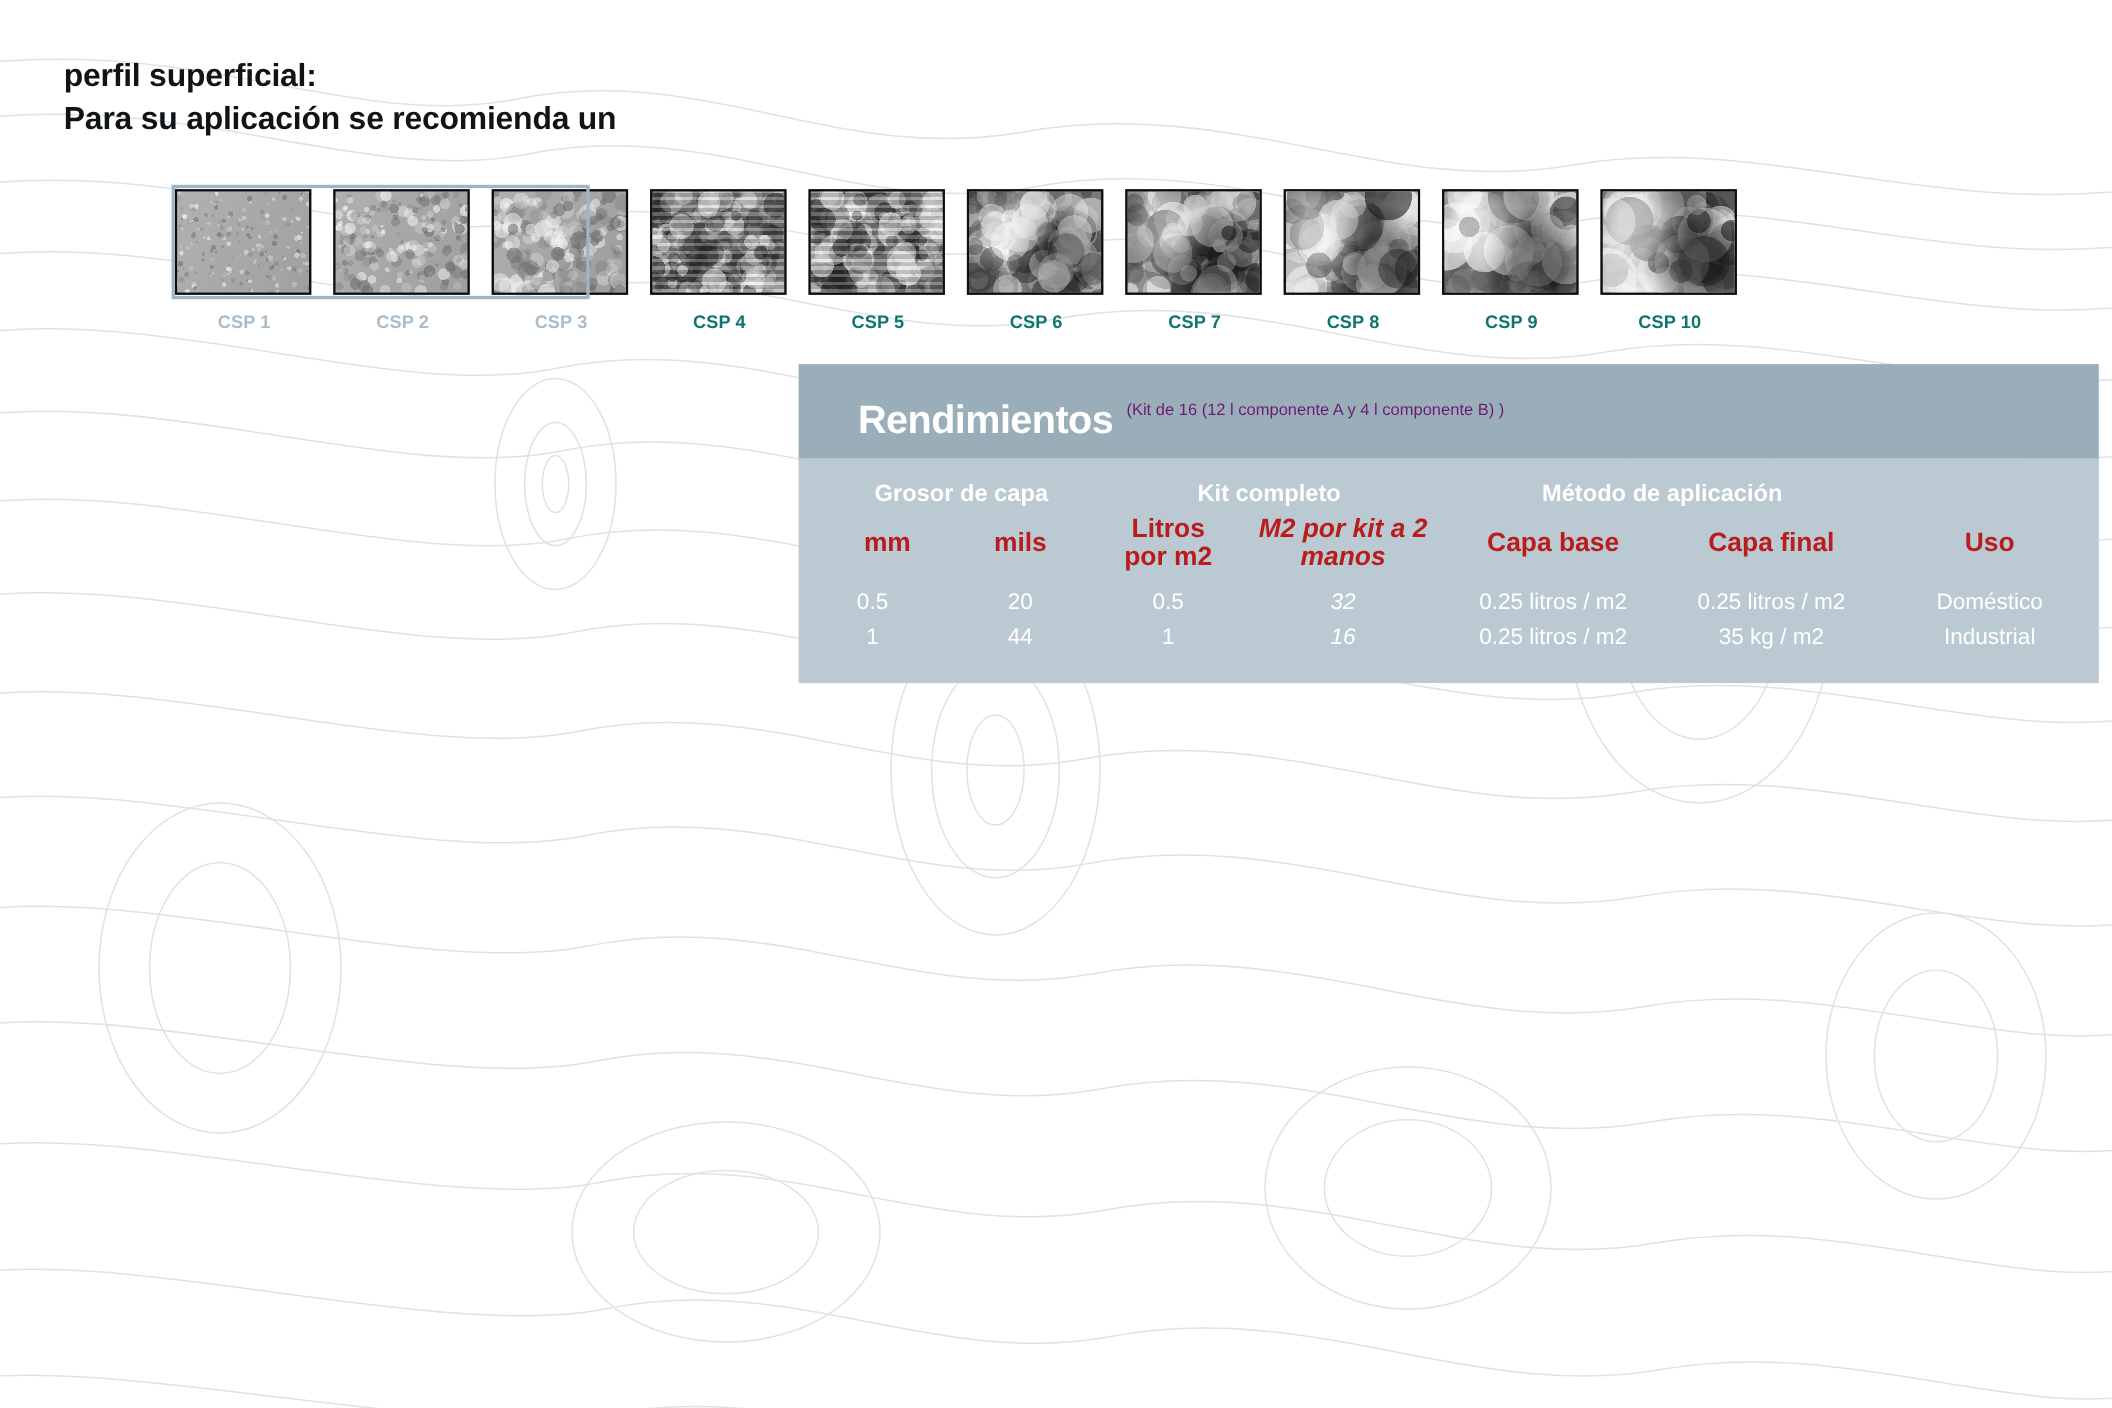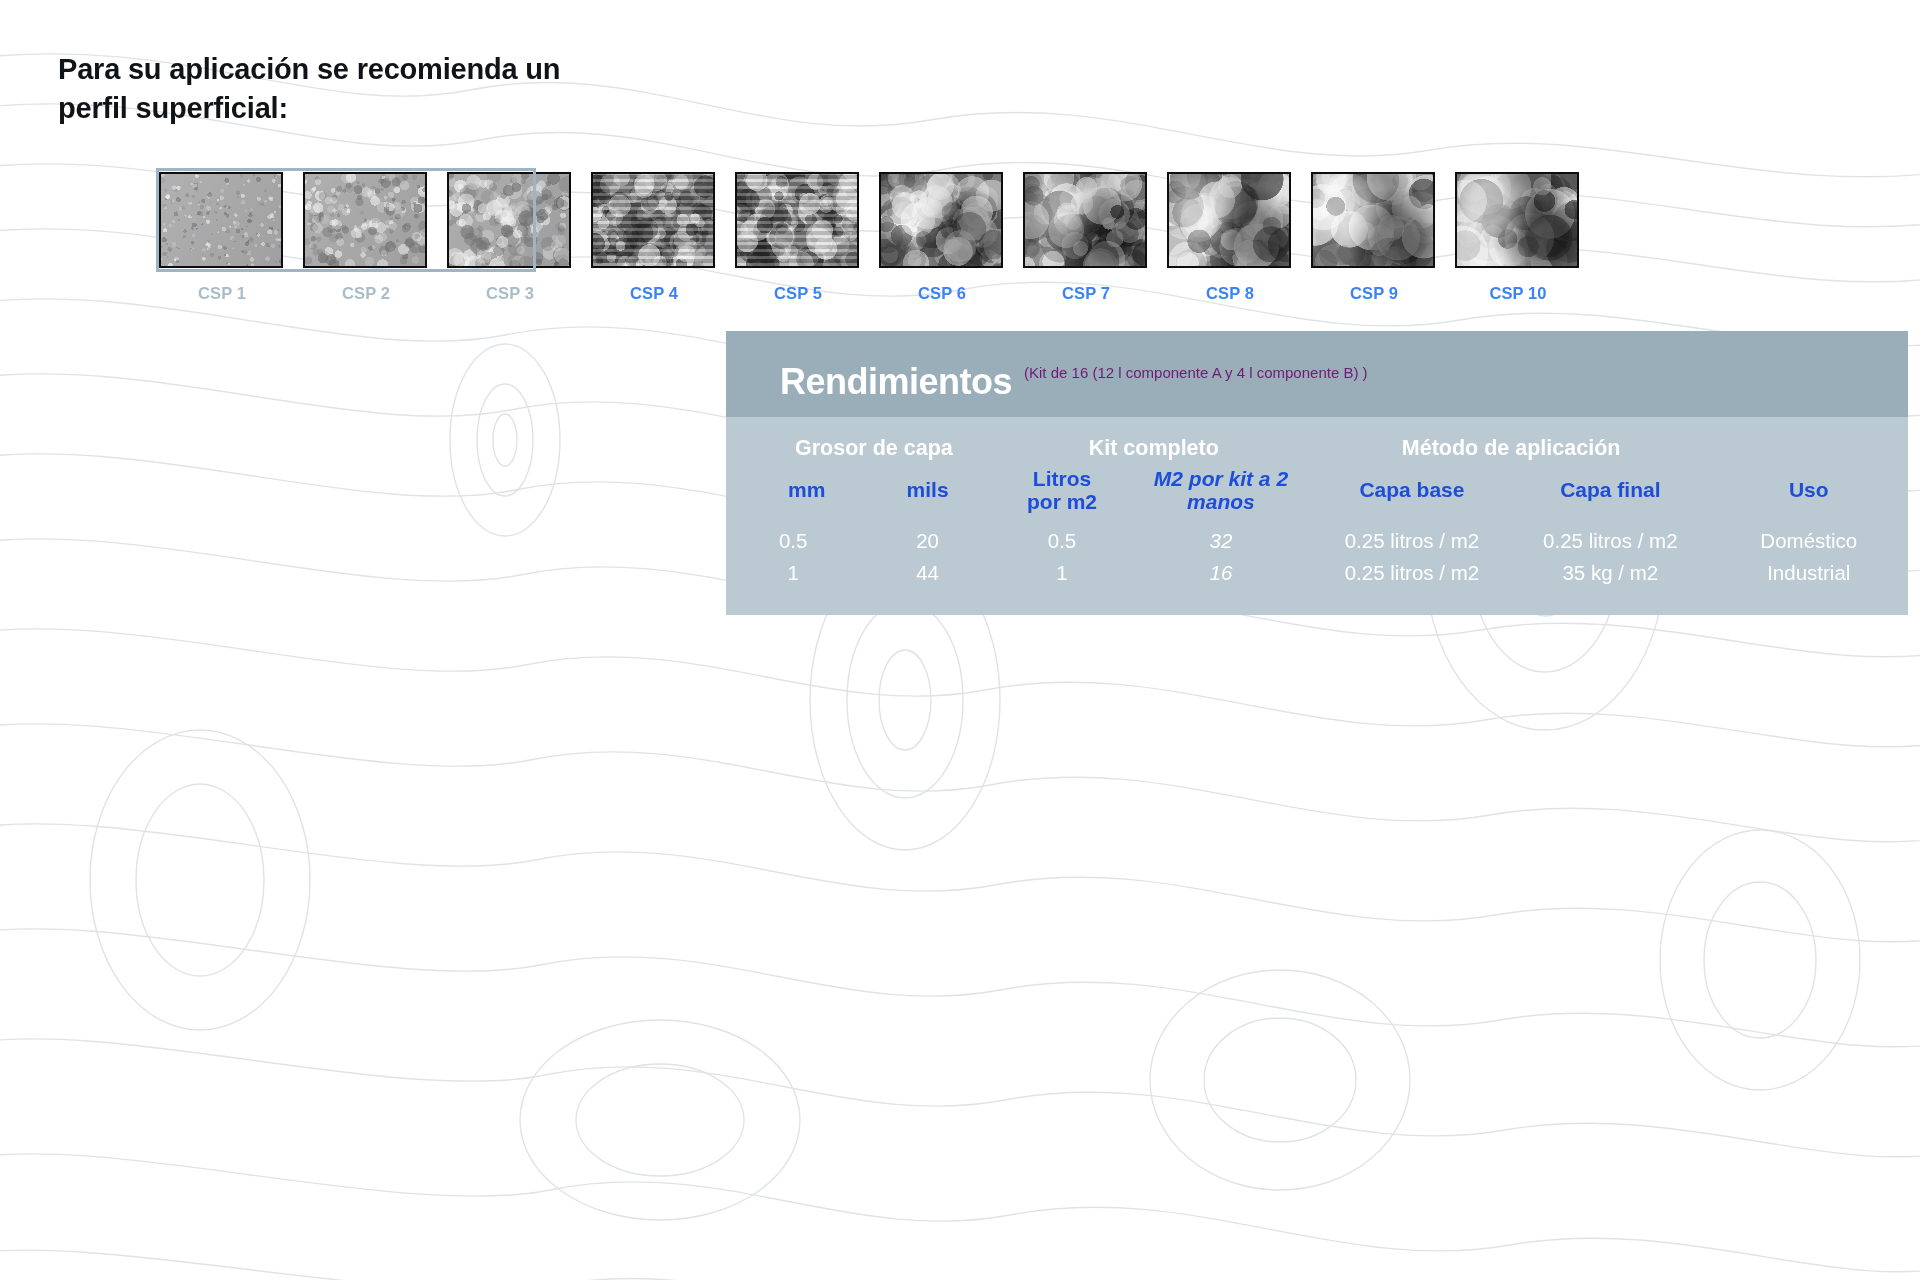--- a/index.html
+++ b/index.html
@@ -68,21 +68,21 @@
     border-bottom: 2px solid #0b0d0f;
     margin-left: -2px;
     position: relative;
     overflow: hidden;
     background: #8e8e8e;
   }
   .csp-label {
     margin-top: 16px;
     font-size: 16.5px;
     font-weight: bold;
-    color: #3b82f6;
+    color: #0f766e;
     letter-spacing: 0.1px;
   }
   .csp-cell.dim .csp-label { color: #a8bcc9; }
   #csp-highlight {
     position: absolute;
     left: 156px;
     top: 168px;
     width: 380px;
     height: 104px;
     border: 3px solid #9fb4c4;
@@ -143,25 +143,25 @@
     vertical-align: middle;
     font-size: 20.5px;
   }
   tr.group-row th {
     font-size: 21.5px;
     font-weight: bold;
     padding-bottom: 6px;
     color: #ffffff;
   }
   tr.sub-row th {
-    font-size: 21px;
+    font-size: 24px;
     font-weight: bold;
     line-height: 1.08;
     padding-bottom: 12px;
-    color: #1d4ed8;
+    color: #b91c1c;
   }
   table.rend td {
     padding: 3px 4px;
     line-height: 1.25;
     color: #ffffff;
     font-weight: 400;
   }
   .col-mm    { width: 126px; }
   .col-mils  { width: 126px; }
   .col-lpm   { width: 126px; }
@@ -207,22 +207,22 @@
       <ellipse cx="1280" cy="1080" rx="130" ry="110"></ellipse>
       <ellipse cx="1280" cy="1080" rx="76" ry="62"></ellipse>
       <ellipse cx="1760" cy="960" rx="100" ry="130"></ellipse>
       <ellipse cx="1760" cy="960" rx="56" ry="78"></ellipse>
       <ellipse cx="660" cy="1120" rx="140" ry="100"></ellipse>
       <ellipse cx="660" cy="1120" rx="84" ry="56"></ellipse>
     </g>
   </svg>
 
   <div id="heading" class="content-layer">
+    <span class="ln">perfil superficial:</span>
     <span class="ln">Para su aplicación se recomienda un</span>
-    <span class="ln">perfil superficial:</span>
   </div>
 
   <div id="csp-strip" class="content-layer">
       <div class="csp-cell dim">
         <div class="csp-swatch" style="background: rgb(132, 132, 134);">
           <div class="tex" style="background-image: radial-gradient(1.4px at 10.7% 51.9%, rgba(244, 244, 244, 0.31) 0px, rgba(244, 244, 244, 0.31) 1.4px, rgba(0, 0, 0, 0) 1.4px), radial-gradient(2.3px at 52.4% 60%, rgba(244, 244, 244, 0.47) 0px, rgba(244, 244, 244, 0.47) 2.3px, rgba(0, 0, 0, 0) 2.3px), radial-gradient(1.8px at 67% 2.1%, rgba(40, 40, 40, 0.21) 0px, rgba(40, 40, 40, 0.21) 1.8px, rgba(0, 0, 0, 0) 1.8px), radial-gradient(2.1px at 31.5% 42.6%, rgba(40, 40, 40, 0.58) 0px, rgba(40, 40, 40, 0.58) 2.1px, rgba(0, 0, 0, 0) 2.1px), radial-gradient(2.1px at 74.6% 44.9%, rgba(40, 40, 40, 0.48) 0px, rgba(40, 40, 40, 0.48) 2.1px, rgba(0, 0, 0, 0) 2.1px), radial-gradient(2px at 39.8% 77.1%, rgba(244, 244, 244, 0.53) 0px, rgba(244, 244, 244, 0.53) 2px, rgba(0, 0, 0, 0) 2px), radial-gradient(2.1px at 10.9% 14.7%, rgba(244, 244, 244, 0.44) 0px, rgba(244, 244, 244, 0.44) 2.1px, rgba(0, 0, 0, 0) 2.1px), radial-gradient(1.8px at 55.3% 45.5%, rgba(40, 40, 40, 0.45) 0px, rgba(40, 40, 40, 0.45) 1.8px, rgba(0, 0, 0, 0) 1.8px), radial-gradient(0.9px at 89.7% 78.7%, rgba(40, 40, 40, 0.42) 0px, rgba(40, 40, 40, 0.42) 0.9px, rgba(0, 0, 0, 0) 0.9px), radial-gradient(1px at 32% 30.8%, rgba(40, 40, 40, 0.28) 0px, rgba(40, 40, 40, 0.28) 1px, rgba(0, 0, 0, 0) 1px), radial-gradient(1.5px at 75.3% 38.9%, rgba(244, 244, 244, 0.19) 0px, rgba(244, 244, 244, 0.19) 1.5px, rgba(0, 0, 0, 0) 1.5px), radial-gradient(0.9px at 2.7% 54.4%, rgba(244, 244, 244, 0.37) 0px, rgba(244, 244, 244, 0.37) 0.9px, rgba(0, 0, 0, 0) 0.9px), radial-gradient(2.3px at 68.5% 30.6%, rgba(244, 244, 244, 0.23) 0px, rgba(244, 244, 244, 0.23) 2.3px, rgba(0, 0, 0, 0) 2.3px), radial-gradient(1.1px at 55.1% 97%, rgba(40, 40, 40, 0.32) 0px, rgba(40, 40, 40, 0.32) 1.1px, rgba(0, 0, 0, 0) 1.1px), radial-gradient(0.9px at 27% 80.9%, rgba(244, 244, 244, 0.49) 0px, rgba(244, 244, 244, 0.49) 0.9px, rgba(0, 0, 0, 0) 0.9px), radial-gradient(1px at 71.8% 99.3%, rgba(40, 40, 40, 0.55) 0px, rgba(40, 40, 40, 0.55) 1px, rgba(0, 0, 0, 0) 1px), radial-gradient(1.3px at 98.7% 78.6%, rgba(40, 40, 40, 0.25) 0px, rgba(40, 40, 40, 0.25) 1.3px, rgba(0, 0, 0, 0) 1.3px), radial-gradient(2.2px at 75.7% 92.9%, rgba(244, 244, 244, 0.47) 0px, rgba(244, 244, 244, 0.47) 2.2px, rgba(0, 0, 0, 0) 2.2px), radial-gradient(2.5px at 7.8% 99.1%, rgba(244, 244, 244, 0.62) 0px, rgba(244, 244, 244, 0.62) 2.5px, rgba(0, 0, 0, 0) 2.5px), radial-gradient(1px at 71.2% 39.7%, rgba(244, 244, 244, 0.26) 0px, rgba(244, 244, 244, 0.26) 1px, rgba(0, 0, 0, 0) 1px), radial-gradient(1.1px at 94.8% 41.4%, rgba(244, 244, 244, 0.51) 0px, rgba(244, 244, 244, 0.51) 1.1px, rgba(0, 0, 0, 0) 1.1px), radial-gradient(1.8px at 61.3% 53.2%, rgba(244, 244, 244, 0.42) 0px, rgba(244, 244, 244, 0.42) 1.8px, rgba(0, 0, 0, 0) 1.8px), radial-gradient(1.3px at 80.3% 65.4%, rgba(40, 40, 40, 0.37) 0px, rgba(40, 40, 40, 0.37) 1.3px, rgba(0, 0, 0, 0) 1.3px), radial-gradient(1.6px at 6.7% 99.4%, rgba(244, 244, 244, 0.2) 0px, rgba(244, 244, 244, 0.2) 1.6px, rgba(0, 0, 0, 0) 1.6px), radial-gradient(2px at 35.2% 29.4%, rgba(40, 40, 40, 0.55) 0px, rgba(40, 40, 40, 0.55) 2px, rgba(0, 0, 0, 0) 2px), radial-gradient(1.7px at 98.8% 12.5%, rgba(244, 244, 244, 0.57) 0px, rgba(244, 244, 244, 0.57) 1.7px, rgba(0, 0, 0, 0) 1.7px), radial-gradient(2px at 28.5% 12.5%, rgba(244, 244, 244, 0.37) 0px, rgba(244, 244, 244, 0.37) 2px, rgba(0, 0, 0, 0) 2px), radial-gradient(1.6px at 55.2% 88.8%, rgba(244, 244, 244, 0.56) 0px, rgba(244, 244, 244, 0.56) 1.6px, rgba(0, 0, 0, 0) 1.6px), radial-gradient(2.1px at 68.3% 23.9%, rgba(244, 244, 244, 0.59) 0px, rgba(244, 244, 244, 0.59) 2.1px, rgba(0, 0, 0, 0) 2.1px), radial-gradient(2.1px at 39.1% 51.8%, rgba(244, 244, 244, 0.6) 0px, rgba(244, 244, 244, 0.6) 2.1px, rgba(0, 0, 0, 0) 2.1px), radial-gradient(2.2px at 12.4% 43.5%, rgba(40, 40, 40, 0.53) 0px, rgba(40, 40, 40, 0.53) 2.2px, rgba(0, 0, 0, 0) 2.2px), radial-gradient(2px at 81.4% 27%, rgba(244, 244, 244, 0.45) 0px, rgba(244, 244, 244, 0.45) 2px, rgba(0, 0, 0, 0) 2px), radial-gradient(0.7px at 12.7% 40.7%, rgba(40, 40, 40, 0.58) 0px, rgba(40, 40, 40, 0.58) 0.7px, rgba(0, 0, 0, 0) 0.7px), radial-gradient(1.1px at 31.3% 33.5%, rgba(244, 244, 244, 0.3) 0px, rgba(244, 244, 244, 0.3) 1.1px, rgba(0, 0, 0, 0) 1.1px), radial-gradient(2px at 3.3% 61.2%, rgba(244, 244, 244, 0.6) 0px, rgba(244, 244, 244, 0.6) 2px, rgba(0, 0, 0, 0) 2px), radial-gradient(1px at 60.1% 80.8%, rgba(244, 244, 244, 0.2) 0px, rgba(244, 244, 244, 0.2) 1px, rgba(0, 0, 0, 0) 1px), radial-gradient(2px at 33.9% 35.8%, rgba(40, 40, 40, 0.3) 0px, rgba(40, 40, 40, 0.3) 2px, rgba(0, 0, 0, 0) 2px), radial-gradient(1.7px at 62.4% 44.7%, rgba(244, 244, 244, 0.49) 0px, rgba(244, 244, 244, 0.49) 1.7px, rgba(0, 0, 0, 0) 1.7px), radial-gradient(1.9px at 5.9% 25%, rgba(244, 244, 244, 0.45) 0px, rgba(244, 244, 244, 0.45) 1.9px, rgba(0, 0, 0, 0) 1.9px), radial-gradient(1px at 0.2% 92%, rgba(244, 244, 244, 0.43) 0px, rgba(244, 244, 244, 0.43) 1px, rgba(0, 0, 0, 0) 1px), radial-gradient(1.2px at 25.1% 45.7%, rgba(40, 40, 40, 0.21) 0px, rgba(40, 40, 40, 0.21) 1.2px, rgba(0, 0, 0, 0) 1.2px), radial-gradient(2.3px at 90.5% 46.4%, rgba(244, 244, 244, 0.48) 0px, rgba(244, 244, 244, 0.48) 2.3px, rgba(0, 0, 0, 0) 2.3px), radial-gradient(1.6px at 24% 31.9%, rgba(244, 244, 244, 0.29) 0px, rgba(244, 244, 244, 0.29) 1.6px, rgba(0, 0, 0, 0) 1.6px), radial-gradient(1.2px at 56.8% 97.9%, rgba(244, 244, 244, 0.49) 0px, rgba(244, 244, 244, 0.49) 1.2px, rgba(0, 0, 0, 0) 1.2px), radial-gradient(1px at 15.2% 50%, rgba(40, 40, 40, 0.34) 0px, rgba(40, 40, 40, 0.34) 1px, rgba(0, 0, 0, 0) 1px), radial-gradient(2px at 22% 23.1%, rgba(40, 40, 40, 0.4) 0px, rgba(40, 40, 40, 0.4) 2px, rgba(0, 0, 0, 0) 2px), radial-gradient(1.6px at 19.6% 67.9%, rgba(40, 40, 40, 0.36) 0px, rgba(40, 40, 40, 0.36) 1.6px, rgba(0, 0, 0, 0) 1.6px), radial-gradient(1.7px at 53.5% 43.1%, rgba(40, 40, 40, 0.54) 0px, rgba(40, 40, 40, 0.54) 1.7px, rgba(0, 0, 0, 0) 1.7px), radial-gradient(1.1px at 53.4% 87.8%, rgba(40, 40, 40, 0.51) 0px, rgba(40, 40, 40, 0.51) 1.1px, rgba(0, 0, 0, 0) 1.1px), radial-gradient(1.7px at 3.9% 17.5%, rgba(40, 40, 40, 0.22) 0px, rgba(40, 40, 40, 0.22) 1.7px, rgba(0, 0, 0, 0) 1.7px), radial-gradient(2.4px at 27.7% 55.4%, rgba(40, 40, 40, 0.59) 0px, rgba(40, 40, 40, 0.59) 2.4px, rgba(0, 0, 0, 0) 2.4px), radial-gradient(2.3px at 7.2% 82%, rgba(40, 40, 40, 0.41) 0px, rgba(40, 40, 40, 0.41) 2.3px, rgba(0, 0, 0, 0) 2.3px), radial-gradient(1.9px at 26.2% 74.7%, rgba(40, 40, 40, 0.49) 0px, rgba(40, 40, 40, 0.49) 1.9px, rgba(0, 0, 0, 0) 1.9px), radial-gradient(1.2px at 25.8% 10.7%, rgba(244, 244, 244, 0.35) 0px, rgba(244, 244, 244, 0.35) 1.2px, rgba(0, 0, 0, 0) 1.2px), radial-gradient(1.8px at 24.1% 46.4%, rgba(244, 244, 244, 0.59) 0px, rgba(244, 244, 244, 0.59) 1.8px, rgba(0, 0, 0, 0) 1.8px), radial-gradient(1.7px at 20.1% 62%, rgba(40, 40, 40, 0.44) 0px, rgba(40, 40, 40, 0.44) 1.7px, rgba(0, 0, 0, 0) 1.7px), radial-gradient(1.6px at 99.2% 35.4%, rgba(244, 244, 244, 0.31) 0px, rgba(244, 244, 244, 0.31) 1.6px, rgba(0, 0, 0, 0) 1.6px), radial-gradient(2.3px at 12.3% 17.5%, rgba(40, 40, 40, 0.21) 0px, rgba(40, 40, 40, 0.21) 2.3px, rgba(0, 0, 0, 0) 2.3px), radial-gradient(1.6px at 96.6% 71.1%, rgba(244, 244, 244, 0.4) 0px, rgba(244, 244, 244, 0.4) 1.6px, rgba(0, 0, 0, 0) 1.6px), radial-gradient(2.3px at 73.8% 51.2%, rgba(40, 40, 40, 0.61) 0px, rgba(40, 40, 40, 0.61) 2.3px, rgba(0, 0, 0, 0) 2.3px), radial-gradient(2.4px at 10.9% 76.4%, rgba(244, 244, 244, 0.2) 0px, rgba(244, 244, 244, 0.2) 2.4px, rgba(0, 0, 0, 0) 2.4px), radial-gradient(1.9px at 13.8% 95.2%, rgba(40, 40, 40, 0.43) 0px, rgba(40, 40, 40, 0.43) 1.9px, rgba(0, 0, 0, 0) 1.9px), radial-gradient(2.2px at 1.6% 0.5%, rgba(244, 244, 244, 0.31) 0px, rgba(244, 244, 244, 0.31) 2.2px, rgba(0, 0, 0, 0) 2.2px), radial-gradient(2.3px at 39.7% 37.2%, rgba(244, 244, 244, 0.33) 0px, rgba(244, 244, 244, 0.33) 2.3px, rgba(0, 0, 0, 0) 2.3px), radial-gradient(2.4px at 40.6% 22.4%, rgba(40, 40, 40, 0.51) 0px, rgba(40, 40, 40, 0.51) 2.4px, rgba(0, 0, 0, 0) 2.4px), radial-gradient(1.7px at 54.8% 88.5%, rgba(244, 244, 244, 0.26) 0px, rgba(244, 244, 244, 0.26) 1.7px, rgba(0, 0, 0, 0) 1.7px), radial-gradient(2.3px at 64.2% 53.9%, rgba(244, 244, 244, 0.23) 0px, rgba(244, 244, 244, 0.23) 2.3px, rgba(0, 0, 0, 0) 2.3px), radial-gradient(2.5px at 81.4% 5.9%, rgba(40, 40, 40, 0.53) 0px, rgba(40, 40, 40, 0.53) 2.5px, rgba(0, 0, 0, 0) 2.5px), radial-gradient(2px at 29.4% 15.9%, rgba(40, 40, 40, 0.6) 0px, rgba(40, 40, 40, 0.6) 2px, rgba(0, 0, 0, 0) 2px), radial-gradient(2.4px at 92.5% 45.3%, rgba(244, 244, 244, 0.62) 0px, rgba(244, 244, 244, 0.62) 2.4px, rgba(0, 0, 0, 0) 2.4px), radial-gradient(1.6px at 45.8% 41.4%, rgba(40, 40, 40, 0.26) 0px, rgba(40, 40, 40, 0.26) 1.6px, rgba(0, 0, 0, 0) 1.6px), radial-gradient(1.9px at 90.8% 26.2%, rgba(244, 244, 244, 0.22) 0px, rgba(244, 244, 244, 0.22) 1.9px, rgba(0, 0, 0, 0) 1.9px), radial-gradient(0.8px at 27.6% 49.2%, rgba(244, 244, 244, 0.22) 0px, rgba(244, 244, 244, 0.22) 0.8px, rgba(0, 0, 0, 0) 0.8px), radial-gradient(1.3px at 59.7% 68.3%, rgba(244, 244, 244, 0.28) 0px, rgba(244, 244, 244, 0.28) 1.3px, rgba(0, 0, 0, 0) 1.3px), radial-gradient(1px at 42.3% 65.5%, rgba(40, 40, 40, 0.27) 0px, rgba(40, 40, 40, 0.27) 1px, rgba(0, 0, 0, 0) 1px), radial-gradient(2.2px at 42.4% 87.8%, rgba(40, 40, 40, 0.29) 0px, rgba(40, 40, 40, 0.29) 2.2px, rgba(0, 0, 0, 0) 2.2px), radial-gradient(1.9px at 48.7% 91.1%, rgba(40, 40, 40, 0.44) 0px, rgba(40, 40, 40, 0.44) 1.9px, rgba(0, 0, 0, 0) 1.9px), radial-gradient(0.8px at 25.4% 82.6%, rgba(244, 244, 244, 0.38) 0px, rgba(244, 244, 244, 0.38) 0.8px, rgba(0, 0, 0, 0) 0.8px), radial-gradient(1.9px at 50.9% 18.2%, rgba(244, 244, 244, 0.21) 0px, rgba(244, 244, 244, 0.21) 1.9px, rgba(0, 0, 0, 0) 1.9px), radial-gradient(1px at 47.6% 28.2%, rgba(244, 244, 244, 0.58) 0px, rgba(244, 244, 244, 0.58) 1px, rgba(0, 0, 0, 0) 1px), radial-gradient(1.9px at 35.6% 91.8%, rgba(244, 244, 244, 0.48) 0px, rgba(244, 244, 244, 0.48) 1.9px, rgba(0, 0, 0, 0) 1.9px), radial-gradient(0.8px at 71.8% 57.3%, rgba(40, 40, 40, 0.37) 0px, rgba(40, 40, 40, 0.37) 0.8px, rgba(0, 0, 0, 0) 0.8px), radial-gradient(1px at 29.7% 59.7%, rgba(40, 40, 40, 0.57) 0px, rgba(40, 40, 40, 0.57) 1px, rgba(0, 0, 0, 0) 1px), radial-gradient(1.2px at 67.4% 59.5%, rgba(40, 40, 40, 0.44) 0px, rgba(40, 40, 40, 0.44) 1.2px, rgba(0, 0, 0, 0) 1.2px), radial-gradient(1.2px at 49.7% 37.2%, rgba(244, 244, 244, 0.5) 0px, rgba(244, 244, 244, 0.5) 1.2px, rgba(0, 0, 0, 0) 1.2px), radial-gradient(1.6px at 35.9% 92.6%, rgba(244, 244, 244, 0.36) 0px, rgba(244, 244, 244, 0.36) 1.6px, rgba(0, 0, 0, 0) 1.6px), radial-gradient(1.7px at 27.1% 67.2%, rgba(244, 244, 244, 0.18) 0px, rgba(244, 244, 244, 0.18) 1.7px, rgba(0, 0, 0, 0) 1.7px), radial-gradient(0.8px at 5.5% 90.2%, rgba(40, 40, 40, 0.24) 0px, rgba(40, 40, 40, 0.24) 0.8px, rgba(0, 0, 0, 0) 0.8px), radial-gradient(1.4px at 26.8% 24.2%, rgba(40, 40, 40, 0.3) 0px, rgba(40, 40, 40, 0.3) 1.4px, rgba(0, 0, 0, 0) 1.4px), radial-gradient(1.8px at 83% 32.1%, rgba(40, 40, 40, 0.21) 0px, rgba(40, 40, 40, 0.21) 1.8px, rgba(0, 0, 0, 0) 1.8px), radial-gradient(1.6px at 73.2% 7.6%, rgba(244, 244, 244, 0.48) 0px, rgba(244, 244, 244, 0.48) 1.6px, rgba(0, 0, 0, 0) 1.6px), radial-gradient(2px at 71.6% 75.7%, rgba(40, 40, 40, 0.53) 0px, rgba(40, 40, 40, 0.53) 2px, rgba(0, 0, 0, 0) 2px), radial-gradient(1.8px at 84.9% 76.1%, rgba(244, 244, 244, 0.56) 0px, rgba(244, 244, 244, 0.56) 1.8px, rgba(0, 0, 0, 0) 1.8px), radial-gradient(1px at 38.9% 81.7%, rgba(244, 244, 244, 0.5) 0px, rgba(244, 244, 244, 0.5) 1px, rgba(0, 0, 0, 0) 1px), radial-gradient(1.7px at 38.8% 43.1%, rgba(40, 40, 40, 0.22) 0px, rgba(40, 40, 40, 0.22) 1.7px, rgba(0, 0, 0, 0) 1.7px), radial-gradient(1.2px at 95.6% 3.3%, rgba(244, 244, 244, 0.2) 0px, rgba(244, 244, 244, 0.2) 1.2px, rgba(0, 0, 0, 0) 1.2px), radial-gradient(1.1px at 96% 95.2%, rgba(40, 40, 40, 0.29) 0px, rgba(40, 40, 40, 0.29) 1.1px, rgba(0, 0, 0, 0) 1.1px), radial-gradient(1.4px at 58.6% 70.2%, rgba(244, 244, 244, 0.27) 0px, rgba(244, 244, 244, 0.27) 1.4px, rgba(0, 0, 0, 0) 1.4px), radial-gradient(2.4px at 5.5% 24.7%, rgba(244, 244, 244, 0.56) 0px, rgba(244, 244, 244, 0.56) 2.4px, rgba(0, 0, 0, 0) 2.4px), radial-gradient(2px at 39.6% 24.5%, rgba(244, 244, 244, 0.35) 0px, rgba(244, 244, 244, 0.35) 2px, rgba(0, 0, 0, 0) 2px), radial-gradient(2.4px at 9.8% 29.9%, rgba(40, 40, 40, 0.25) 0px, rgba(40, 40, 40, 0.25) 2.4px, rgba(0, 0, 0, 0) 2.4px), radial-gradient(1.2px at 35.9% 46.8%, rgba(244, 244, 244, 0.52) 0px, rgba(244, 244, 244, 0.52) 1.2px, rgba(0, 0, 0, 0) 1.2px), radial-gradient(1.6px at 53.3% 35.2%, rgba(40, 40, 40, 0.41) 0px, rgba(40, 40, 40, 0.41) 1.6px, rgba(0, 0, 0, 0) 1.6px), radial-gradient(0.8px at 15.1% 81.1%, rgba(40, 40, 40, 0.48) 0px, rgba(40, 40, 40, 0.48) 0.8px, rgba(0, 0, 0, 0) 0.8px), radial-gradient(2px at 18.6% 37.2%, rgba(40, 40, 40, 0.25) 0px, rgba(40, 40, 40, 0.25) 2px, rgba(0, 0, 0, 0) 2px), radial-gradient(1.5px at 55.6% 10.8%, rgba(244, 244, 244, 0.29) 0px, rgba(244, 244, 244, 0.29) 1.5px, rgba(0, 0, 0, 0) 1.5px), radial-gradient(1px at 33.2% 8.5%, rgba(244, 244, 244, 0.32) 0px, rgba(244, 244, 244, 0.32) 1px, rgba(0, 0, 0, 0) 1px), radial-gradient(2.5px at 90.7% 62.9%, rgba(244, 244, 244, 0.55) 0px, rgba(244, 244, 244, 0.55) 2.5px, rgba(0, 0, 0, 0) 2.5px), radial-gradient(2.5px at 70.8% 65.9%, rgba(244, 244, 244, 0.35) 0px, rgba(244, 244, 244, 0.35) 2.5px, rgba(0, 0, 0, 0) 2.5px), radial-gradient(2px at 38.7% 76.4%, rgba(244, 244, 244, 0.61) 0px, rgba(244, 244, 244, 0.61) 2px, rgba(0, 0, 0, 0) 2px), radial-gradient(2.4px at 64.2% 61.8%, rgba(40, 40, 40, 0.47) 0px, rgba(40, 40, 40, 0.47) 2.4px, rgba(0, 0, 0, 0) 2.4px), radial-gradient(2px at 88.7% 76.9%, rgba(40, 40, 40, 0.34) 0px, rgba(40, 40, 40, 0.34) 2px, rgba(0, 0, 0, 0) 2px), radial-gradient(1px at 97.5% 0.1%, rgba(244, 244, 244, 0.38) 0px, rgba(244, 244, 244, 0.38) 1px, rgba(0, 0, 0, 0) 1px), radial-gradient(0.8px at 34.6% 87.7%, rgba(40, 40, 40, 0.44) 0px, rgba(40, 40, 40, 0.44) 0.8px, rgba(0, 0, 0, 0) 0.8px), radial-gradient(1.2px at 46.6% 49.6%, rgba(40, 40, 40, 0.31) 0px, rgba(40, 40, 40, 0.31) 1.2px, rgba(0, 0, 0, 0) 1.2px), radial-gradient(1.7px at 84.2% 55.5%, rgba(244, 244, 244, 0.37) 0px, rgba(244, 244, 244, 0.37) 1.7px, rgba(0, 0, 0, 0) 1.7px), radial-gradient(1.2px at 74.8% 42.8%, rgba(40, 40, 40, 0.36) 0px, rgba(40, 40, 40, 0.36) 1.2px, rgba(0, 0, 0, 0) 1.2px), radial-gradient(1.7px at 68.7% 67.5%, rgba(40, 40, 40, 0.45) 0px, rgba(40, 40, 40, 0.45) 1.7px, rgba(0, 0, 0, 0) 1.7px), radial-gradient(1px at 94.8% 2.6%, rgba(40, 40, 40, 0.52) 0px, rgba(40, 40, 40, 0.52) 1px, rgba(0, 0, 0, 0) 1px), radial-gradient(1.8px at 10.3% 29.4%, rgba(244, 244, 244, 0.52) 0px, rgba(244, 244, 244, 0.52) 1.8px, rgba(0, 0, 0, 0) 1.8px), radial-gradient(2.2px at 14.5% 14.9%, rgba(244, 244, 244, 0.62) 0px, rgba(244, 244, 244, 0.62) 2.2px, rgba(0, 0, 0, 0) 2.2px), radial-gradient(1.8px at 29.9% 2.4%, rgba(244, 244, 244, 0.62) 0px, rgba(244, 244, 244, 0.62) 1.8px, rgba(0, 0, 0, 0) 1.8px), radial-gradient(2.2px at 99.9% 95.1%, rgba(40, 40, 40, 0.4) 0px, rgba(40, 40, 40, 0.4) 2.2px, rgba(0, 0, 0, 0) 2.2px), radial-gradient(2.3px at 13% 92.3%, rgba(244, 244, 244, 0.41) 0px, rgba(244, 244, 244, 0.41) 2.3px, rgba(0, 0, 0, 0) 2.3px), radial-gradient(0.7px at 55.1% 36.4%, rgba(244, 244, 244, 0.31) 0px, rgba(244, 244, 244, 0.31) 0.7px, rgba(0, 0, 0, 0) 0.7px), radial-gradient(1px at 5% 76.2%, rgba(40, 40, 40, 0.36) 0px, rgba(40, 40, 40, 0.36) 1px, rgba(0, 0, 0, 0) 1px), radial-gradient(2.1px at 93.3% 78.1%, rgba(244, 244, 244, 0.26) 0px, rgba(244, 244, 244, 0.26) 2.1px, rgba(0, 0, 0, 0) 2.1px), radial-gradient(1.2px at 64.4% 24.9%, rgba(40, 40, 40, 0.24) 0px, rgba(40, 40, 40, 0.24) 1.2px, rgba(0, 0, 0, 0) 1.2px), radial-gradient(0.9px at 0.9% 78.7%, rgba(40, 40, 40, 0.53) 0px, rgba(40, 40, 40, 0.53) 0.9px, rgba(0, 0, 0, 0) 0.9px), radial-gradient(1.4px at 20.7% 45.5%, rgba(244, 244, 244, 0.26) 0px, rgba(244, 244, 244, 0.26) 1.4px, rgba(0, 0, 0, 0) 1.4px), radial-gradient(1.6px at 99.1% 0.2%, rgba(244, 244, 244, 0.37) 0px, rgba(244, 244, 244, 0.37) 1.6px, rgba(0, 0, 0, 0) 1.6px), radial-gradient(0.8px at 25.3% 31.7%, rgba(244, 244, 244, 0.44) 0px, rgba(244, 244, 244, 0.44) 0.8px, rgba(0, 0, 0, 0) 0.8px), radial-gradient(0.7px at 94.1% 50.8%, rgba(244, 244, 244, 0.5) 0px, rgba(244, 244, 244, 0.5) 0.7px, rgba(0, 0, 0, 0) 0.7px), radial-gradient(1.1px at 34.5% 54.5%, rgba(40, 40, 40, 0.52) 0px, rgba(40, 40, 40, 0.52) 1.1px, rgba(0, 0, 0, 0) 1.1px), radial-gradient(1.2px at 3.9% 27.2%, rgba(40, 40, 40, 0.6) 0px, rgba(40, 40, 40, 0.6) 1.2px, rgba(0, 0, 0, 0) 1.2px), radial-gradient(1.3px at 40.2% 79.7%, rgba(244, 244, 244, 0.37) 0px, rgba(244, 244, 244, 0.37) 1.3px, rgba(0, 0, 0, 0) 1.3px), radial-gradient(1.4px at 79% 77.8%, rgba(244, 244, 244, 0.26) 0px, rgba(244, 244, 244, 0.26) 1.4px, rgba(0, 0, 0, 0) 1.4px), radial-gradient(1.5px at 3.7% 36.5%, rgba(244, 244, 244, 0.25) 0px, rgba(244, 244, 244, 0.25) 1.5px, rgba(0, 0, 0, 0) 1.5px), radial-gradient(2.4px at 54.9% 7%, rgba(40, 40, 40, 0.62) 0px, rgba(40, 40, 40, 0.62) 2.4px, rgba(0, 0, 0, 0) 2.4px), radial-gradient(2.4px at 3% 86.9%, rgba(40, 40, 40, 0.35) 0px, rgba(40, 40, 40, 0.35) 2.4px, rgba(0, 0, 0, 0) 2.4px), radial-gradient(1.2px at 72.7% 73.5%, rgba(40, 40, 40, 0.63) 0px, rgba(40, 40, 40, 0.63) 1.2px, rgba(0, 0, 0, 0) 1.2px), radial-gradient(1.1px at 77.2% 1.6%, rgba(40, 40, 40, 0.37) 0px, rgba(40, 40, 40, 0.37) 1.1px, rgba(0, 0, 0, 0) 1.1px), radial-gradient(1.5px at 56.7% 36.3%, rgba(40, 40, 40, 0.46) 0px, rgba(40, 40, 40, 0.46) 1.5px, rgba(0, 0, 0, 0) 1.5px), radial-gradient(0.8px at 26.9% 5.4%, rgba(244, 244, 244, 0.2) 0px, rgba(244, 244, 244, 0.2) 0.8px, rgba(0, 0, 0, 0) 0.8px), radial-gradient(2.4px at 88.8% 92.2%, rgba(244, 244, 244, 0.32) 0px, rgba(244, 244, 244, 0.32) 2.4px, rgba(0, 0, 0, 0) 2.4px), radial-gradient(1.3px at 26.2% 59%, rgba(40, 40, 40, 0.53) 0px, rgba(40, 40, 40, 0.53) 1.3px, rgba(0, 0, 0, 0) 1.3px), radial-gradient(2.2px at 64.4% 20.2%, rgba(40, 40, 40, 0.31) 0px, rgba(40, 40, 40, 0.31) 2.2px, rgba(0, 0, 0, 0) 2.2px), radial-gradient(1.2px at 47.1% 32.7%, rgba(40, 40, 40, 0.3) 0px, rgba(40, 40, 40, 0.3) 1.2px, rgba(0, 0, 0, 0) 1.2px), radial-gradient(2.1px at 53.2% 80.3%, rgba(40, 40, 40, 0.45) 0px, rgba(40, 40, 40, 0.45) 2.1px, rgba(0, 0, 0, 0) 2.1px), radial-gradient(1.4px at 84.9% 33.2%, rgba(40, 40, 40, 0.26) 0px, rgba(40, 40, 40, 0.26) 1.4px, rgba(0, 0, 0, 0) 1.4px), radial-gradient(2px at 39.3% 42.1%, rgba(40, 40, 40, 0.35) 0px, rgba(40, 40, 40, 0.35) 2px, rgba(0, 0, 0, 0) 2px), radial-gradient(2.1px at 49% 79.5%, rgba(244, 244, 244, 0.47) 0px, rgba(244, 244, 244, 0.47) 2.1px, rgba(0, 0, 0, 0) 2.1px), radial-gradient(1.4px at 62.1% 57.3%, rgba(244, 244, 244, 0.32) 0px, rgba(244, 244, 244, 0.32) 1.4px, rgba(0, 0, 0, 0) 1.4px), radial-gradient(1.4px at 68.2% 84.3%, rgba(40, 40, 40, 0.44) 0px, rgba(40, 40, 40, 0.44) 1.4px, rgba(0, 0, 0, 0) 1.4px), radial-gradient(2.4px at 14.4% 27.9%, rgba(40, 40, 40, 0.6) 0px, rgba(40, 40, 40, 0.6) 2.4px, rgba(0, 0, 0, 0) 2.4px), radial-gradient(1.6px at 76.1% 98.9%, rgba(244, 244, 244, 0.44) 0px, rgba(244, 244, 244, 0.44) 1.6px, rgba(0, 0, 0, 0) 1.6px), radial-gradient(2.2px at 2.4% 34.5%, rgba(40, 40, 40, 0.25) 0px, rgba(40, 40, 40, 0.25) 2.2px, rgba(0, 0, 0, 0) 2.2px), radial-gradient(2.3px at 75.2% 71.3%, rgba(40, 40, 40, 0.31) 0px, rgba(40, 40, 40, 0.31) 2.3px, rgba(0, 0, 0, 0) 2.3px), radial-gradient(1.6px at 81.2% 66.4%, rgba(244, 244, 244, 0.59) 0px, rgba(244, 244, 244, 0.59) 1.6px, rgba(0, 0, 0, 0) 1.6px), radial-gradient(1.7px at 99.1% 71.4%, rgba(244, 244, 244, 0.51) 0px, rgba(244, 244, 244, 0.51) 1.7px, rgba(0, 0, 0, 0) 1.7px), radial-gradient(2.1px at 92% 27.2%, rgba(244, 244, 244, 0.55) 0px, rgba(244, 244, 244, 0.55) 2.1px, rgba(0, 0, 0, 0) 2.1px), radial-gradient(2.2px at 55.5% 62.4%, rgba(40, 40, 40, 0.24) 0px, rgba(40, 40, 40, 0.24) 2.2px, rgba(0, 0, 0, 0) 2.2px), radial-gradient(1.8px at 35.9% 82.6%, rgba(244, 244, 244, 0.18) 0px, rgba(244, 244, 244, 0.18) 1.8px, rgba(0, 0, 0, 0) 1.8px), radial-gradient(1.1px at 65.3% 51.3%, rgba(40, 40, 40, 0.25) 0px, rgba(40, 40, 40, 0.25) 1.1px, rgba(0, 0, 0, 0) 1.1px), radial-gradient(2.4px at 1.2% 7.1%, rgba(40, 40, 40, 0.19) 0px, rgba(40, 40, 40, 0.19) 2.4px, rgba(0, 0, 0, 0) 2.4px), radial-gradient(1.8px at 16.1% 37.5%, rgba(244, 244, 244, 0.23) 0px, rgba(244, 244, 244, 0.23) 1.8px, rgba(0, 0, 0, 0) 1.8px), radial-gradient(1px at 57.8% 57.4%, rgba(244, 244, 244, 0.6) 0px, rgba(244, 244, 244, 0.6) 1px, rgba(0, 0, 0, 0) 1px), radial-gradient(2px at 70.7% 84.9%, rgba(40, 40, 40, 0.26) 0px, rgba(40, 40, 40, 0.26) 2px, rgba(0, 0, 0, 0) 2px), radial-gradient(0.8px at 41.3% 31.7%, rgba(40, 40, 40, 0.18) 0px, rgba(40, 40, 40, 0.18) 0.8px, rgba(0, 0, 0, 0) 0.8px), radial-gradient(1.2px at 39.6% 72.6%, rgba(40, 40, 40, 0.22) 0px, rgba(40, 40, 40, 0.22) 1.2px, rgba(0, 0, 0, 0) 1.2px), radial-gradient(0.8px at 61.9% 73.4%, rgba(40, 40, 40, 0.42) 0px, rgba(40, 40, 40, 0.42) 0.8px, rgba(0, 0, 0, 0) 0.8px), radial-gradient(1.2px at 97.8% 60.8%, rgba(40, 40, 40, 0.37) 0px, rgba(40, 40, 40, 0.37) 1.2px, rgba(0, 0, 0, 0) 1.2px), radial-gradient(2.1px at 50.6% 26.1%, rgba(244, 244, 244, 0.39) 0px, rgba(244, 244, 244, 0.39) 2.1px, rgba(0, 0, 0, 0) 2.1px), radial-gradient(2.4px at 28.9% 12%, rgba(40, 40, 40, 0.46) 0px, rgba(40, 40, 40, 0.46) 2.4px, rgba(0, 0, 0, 0) 2.4px), radial-gradient(2.5px at 2.6% 71.6%, rgba(40, 40, 40, 0.61) 0px, rgba(40, 40, 40, 0.61) 2.5px, rgba(0, 0, 0, 0) 2.5px), radial-gradient(1.3px at 24.8% 81.7%, rgba(40, 40, 40, 0.36) 0px, rgba(40, 40, 40, 0.36) 1.3px, rgba(0, 0, 0, 0) 1.3px), radial-gradient(1.9px at 91.7% 59.3%, rgba(40, 40, 40, 0.63) 0px, rgba(40, 40, 40, 0.63) 1.9px, rgba(0, 0, 0, 0) 1.9px), radial-gradient(0.9px at 13.3% 79.9%, rgba(40, 40, 40, 0.37) 0px, rgba(40, 40, 40, 0.37) 0.9px, rgba(0, 0, 0, 0) 0.9px), radial-gradient(2.5px at 33.1% 43.3%, rgba(40, 40, 40, 0.3) 0px, rgba(40, 40, 40, 0.3) 2.5px, rgba(0, 0, 0, 0) 2.5px), radial-gradient(2.4px at 95.8% 63.3%, rgba(244, 244, 244, 0.34) 0px, rgba(244, 244, 244, 0.34) 2.4px, rgba(0, 0, 0, 0) 2.4px), radial-gradient(1.3px at 87.1% 29.7%, rgba(244, 244, 244, 0.33) 0px, rgba(244, 244, 244, 0.33) 1.3px, rgba(0, 0, 0, 0) 1.3px), radial-gradient(1.2px at 69% 12.1%, rgba(244, 244, 244, 0.23) 0px, rgba(244, 244, 244, 0.23) 1.2px, rgba(0, 0, 0, 0) 1.2px), radial-gradient(1.1px at 90.8% 26.5%, rgba(244, 244, 244, 0.31) 0px, rgba(244, 244, 244, 0.31) 1.1px, rgba(0, 0, 0, 0) 1.1px), radial-gradient(0.8px at 40.2% 38.1%, rgba(40, 40, 40, 0.34) 0px, rgba(40, 40, 40, 0.34) 0.8px, rgba(0, 0, 0, 0) 0.8px), radial-gradient(1.9px at 93.9% 7.4%, rgba(244, 244, 244, 0.53) 0px, rgba(244, 244, 244, 0.53) 1.9px, rgba(0, 0, 0, 0) 1.9px), radial-gradient(1.5px at 87.1% 18.1%, rgba(40, 40, 40, 0.21) 0px, rgba(40, 40, 40, 0.21) 1.5px, rgba(0, 0, 0, 0) 1.5px), radial-gradient(2.3px at 73.2% 85.8%, rgba(244, 244, 244, 0.24) 0px, rgba(244, 244, 244, 0.24) 2.3px, rgba(0, 0, 0, 0) 2.3px), radial-gradient(1.2px at 11.7% 93.8%, rgba(244, 244, 244, 0.59) 0px, rgba(244, 244, 244, 0.59) 1.2px, rgba(0, 0, 0, 0) 1.2px), radial-gradient(1.9px at 7.9% 56.1%, rgba(244, 244, 244, 0.19) 0px, rgba(244, 244, 244, 0.19) 1.9px, rgba(0, 0, 0, 0) 1.9px), radial-gradient(0.8px at 47.6% 63.2%, rgba(244, 244, 244, 0.37) 0px, rgba(244, 244, 244, 0.37) 0.8px, rgba(0, 0, 0, 0) 0.8px);"></div>
           <div class="tex" style="background-image: linear-gradient(120deg, rgba(255, 255, 255, 0.1), rgba(0, 0, 0, 0.1));"></div>
         </div>
         <div class="csp-label">CSP 1</div>
       </div>

